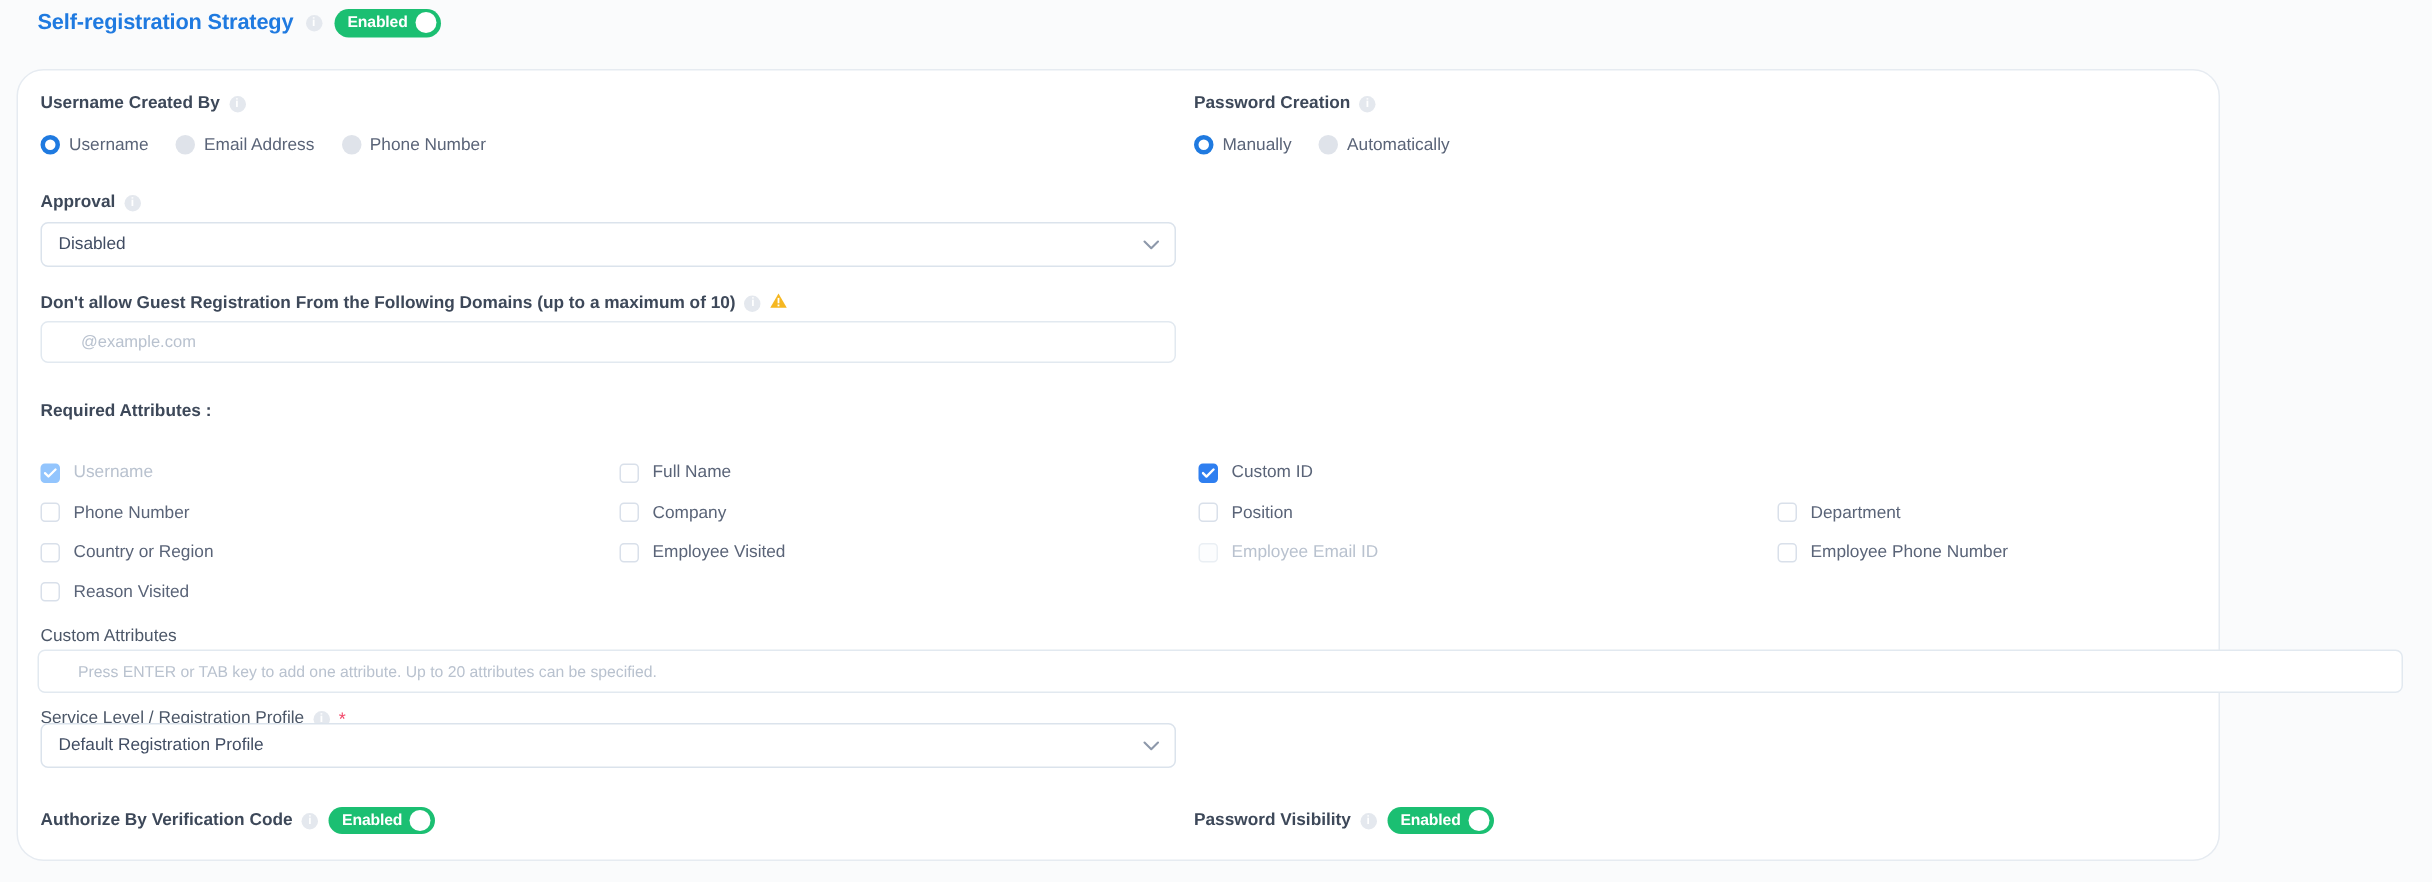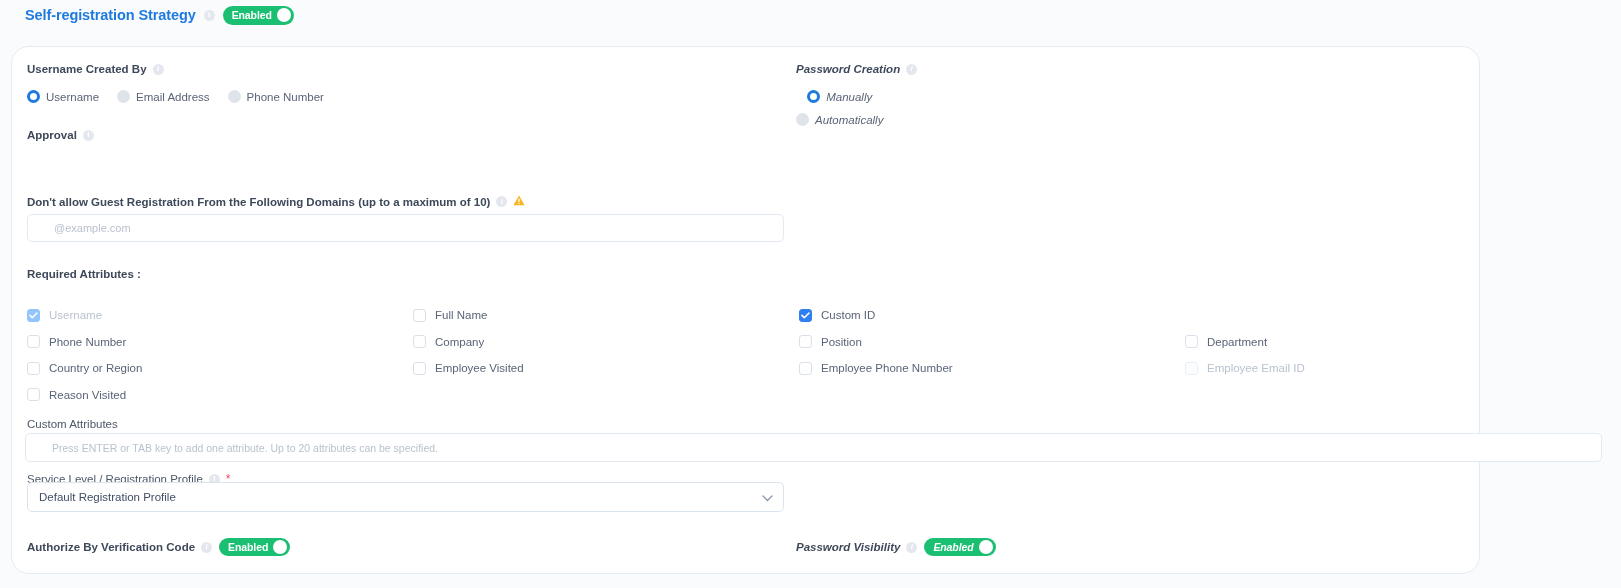--- a/index.html
+++ b/index.html
@@ -81,21 +81,21 @@
     top: 30px;
     width: 1469px;
     height: 528px;
     background: #ffffff;
     border: 1px solid #e6ebf1;
     border-radius: 18px;
     margin-top: 16px;
   }
 
   .col-left  { position: absolute; left: 15px; }
-  .col-right { position: absolute; left: 784px; font-style: italic; }
+  .col-right { position: absolute; left: 784px; }
 
   .field-label {
     font-size: 11.5px;
     font-weight: bold;
     color: #3d4859;
     display: flex;
     align-items: center;
     gap: 6px;
     white-space: nowrap;
   }
@@ -200,36 +200,44 @@
       <span class="radio-text">Phone Number</span>
     </span>
   </div>
 
   <div class="col-right" style="top:16px;">
     <div class="field-label">
       <span>Password Creation</span>
       <span class="info-icon">i</span>
     </div>
   </div>
-  <div class="col-right radio-row" style="top:43px;flex-direction:column;">
+  <div class="col-right radio-row" style="top:43px;">
     <span class="radio-item">
       <span class="radio on"></span>
       <span class="radio-text">Manually</span>
     </span>
     <span class="radio-item">
       <span class="radio"></span>
       <span class="radio-text">Automatically</span>
     </span>
   </div>
 
   <div class="col-left" style="top:82px;">
     <div class="field-label">
       <span>Approval</span>
       <span class="info-icon">i</span>
     </div>
+  </div>
+  <div class="col-left select" style="top:101px;">
+    <span class="select-value">Disabled</span>
+    <span class="chev">
+      <svg width="11" height="7" viewBox="0 0 11 7">
+          <path d="M1 1L5.5 5.5L10 1" stroke="#8d98aa" stroke-width="1.4" fill="none" stroke-linecap="round" stroke-linejoin="round"></path>
+        </svg>
+    </span>
   </div>
 
   <div class="col-left" style="top:148px;">
     <div class="field-label">
       <span>Don't allow Guest Registration From the Following Domains (up to a maximum of 10)</span>
       <span class="info-icon">i</span>
       <span class="warn-icon">
         <svg width="12" height="11" viewBox="0 0 12 11">
             <path d="M6 0.6L11.5 10.2H0.5L6 0.6Z" fill="#f5b721"></path>
             <rect x="5.4" y="3.6" width="1.2" height="3.6" fill="#ffffff"></rect>
@@ -293,27 +301,27 @@
 
     <div class="cbrow">
       <span class="cbcell clickable">
         <span class="cb"></span>
         <span class="cbtext">Country or Region</span>
       </span>
       <span class="cbcell clickable">
         <span class="cb"></span>
         <span class="cbtext">Employee Visited</span>
       </span>
-      <span class="cbcell clickable">
-        <span class="cb"></span>
-        <span class="cbtext">Employee Phone Number</span>
-      </span>
       <span class="cbcell">
         <span class="cb disabled"></span>
         <span class="cbtext muted">Employee Email ID</span>
+      </span>
+      <span class="cbcell clickable">
+        <span class="cb"></span>
+        <span class="cbtext">Employee Phone Number</span>
       </span>
     </div>
 
     <div class="cbrow">
       <span class="cbcell clickable">
         <span class="cb"></span>
         <span class="cbtext">Reason Visited</span>
       </span>
     </div>
   </div>

